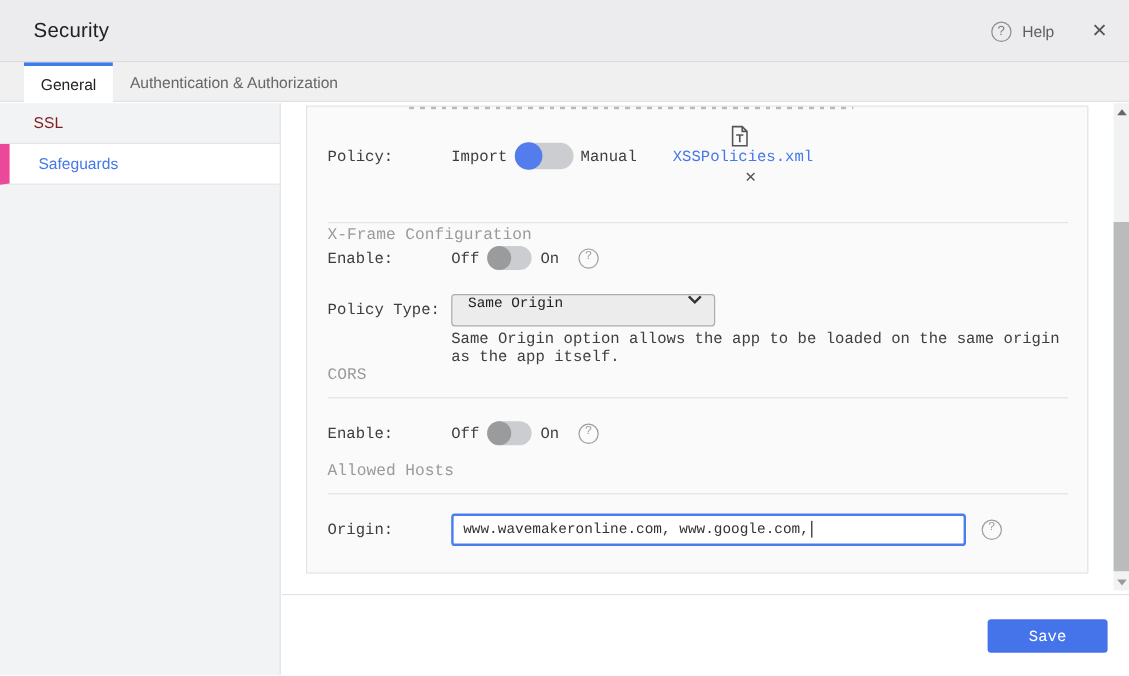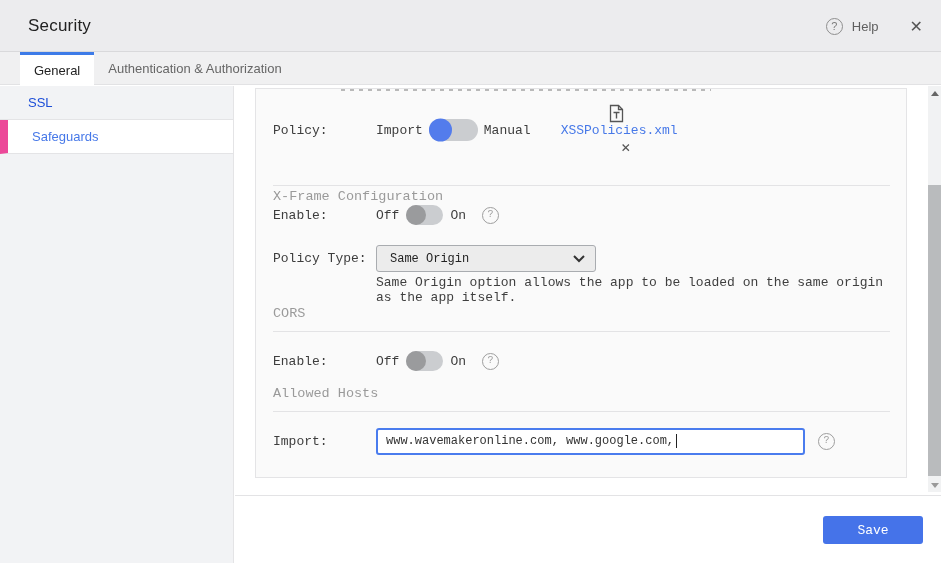--- a/index.html
+++ b/index.html
@@ -23,21 +23,21 @@
   .tabbar { position:absolute; left:0; top:52px; width:941px; height:33px;
             background:#f0f0f1; border-bottom:1px solid #e2e2e4; display:flex; }
   .tab { height:33px; display:flex; align-items:center; padding:0 14px;
          font-size:13px; color:#666; cursor:pointer; }
   .tab.active { background:#fff; border-top:3px solid #3d7be8; color:#222; margin-left:20px; }
 
   
   .sidebar { position:absolute; left:0; top:86px; width:234px; height:477px;
              background:#f2f3f5; border-right:1px solid #e4e4e6; }
   .side-item { height:34px; display:flex; align-items:center; padding-left:28px;
-               font-size:13px; color:#1d4ed8; border-bottom:1px solid #e4e4e6; cursor:pointer; }
+               font-size:13px; color:#7f1d1d; border-bottom:1px solid #e4e4e6; cursor:pointer; }
   .side-item.selected { background:#fff; color:#4678e8; border-left:8px solid #ec4899; padding-left:24px; }
 
   
   .main { position:absolute; left:235px; top:86px; width:706px; height:477px; background:#fff;font-family:Liberation Mono, monospace; }
 
   .panel { position:absolute; left:20px; top:2px; width:652px; height:390px;
            background:#fafafa; border:1px solid #e4e4e6; }
   .clip-remnant { position:absolute; left:85px; top:0; width:370px; height:2px;
                   background:repeating-linear-gradient(90deg,#b9b9b9 0 4px,transparent 4px 9px); }
 
@@ -59,21 +59,21 @@
   
   .file-group { display:flex; align-items:center; margin-left:30px;flex-direction:column; }
   .file-icon { width:17px; height:19px; margin-right:5px; }
   .file-link { font-size:13px; color:#4678e8; cursor:pointer; }
   .file-remove { margin-left:13px; font-size:15px; color:#555; cursor:pointer; }
 
   .help-sm { width:17px; height:17px; font-size:10px; margin-left:16px; color:#9e9e9e; border-color:#9e9e9e; }
 
   
   .select { width:220px; height:27px; background:#ececec; border:1px solid #a9acb0; border-radius:3px;
-            display:flex; align-items:center; justify-content:space-between;
+            display:flex; align-items:flex-start; justify-content:space-between;
             padding:0 10px 0 13px; font-size:12px; color:#222; cursor:pointer; }
 
   .desc { font-size:13px; color:#3f3f3f; }
 
   
   .textbox { width:429px; height:27px; background:#fff; border:2px solid #4a7cee; border-radius:3px;
              display:flex; align-items:center; padding:0 8px; font-size:12px; color:#333;
              white-space:nowrap; overflow:hidden; cursor:text; }
   .caret { display:inline-block; width:1px; height:14px; background:#222; margin-left:2px;
            animation:blink 1s steps(1) infinite; }
@@ -179,21 +179,21 @@
             <span class="knob"></span>
           </span>
         <span class="tog-word">On</span>
         <span class="qicon help-sm">?</span>
       </div>
 
       <div class="sec-title" style="top:297px;">Allowed Hosts</div>
       <div class="sec-divider" style="top:322px;"></div>
 
       <div class="p-row" style="top:338px; height:28px;">
-        <div class="p-label">Import:</div>
+        <div class="p-label">Origin:</div>
         <div class="textbox">
           <span>www.wavemakeronline.com, www.google.com, </span>
           <span class="caret"></span>
         </div>
         <span class="qicon help-sm" style="margin-left:13px;">?</span>
       </div>
     </div>
 
     <div class="scrollbar">
       <div class="sb-btn sb-up">

